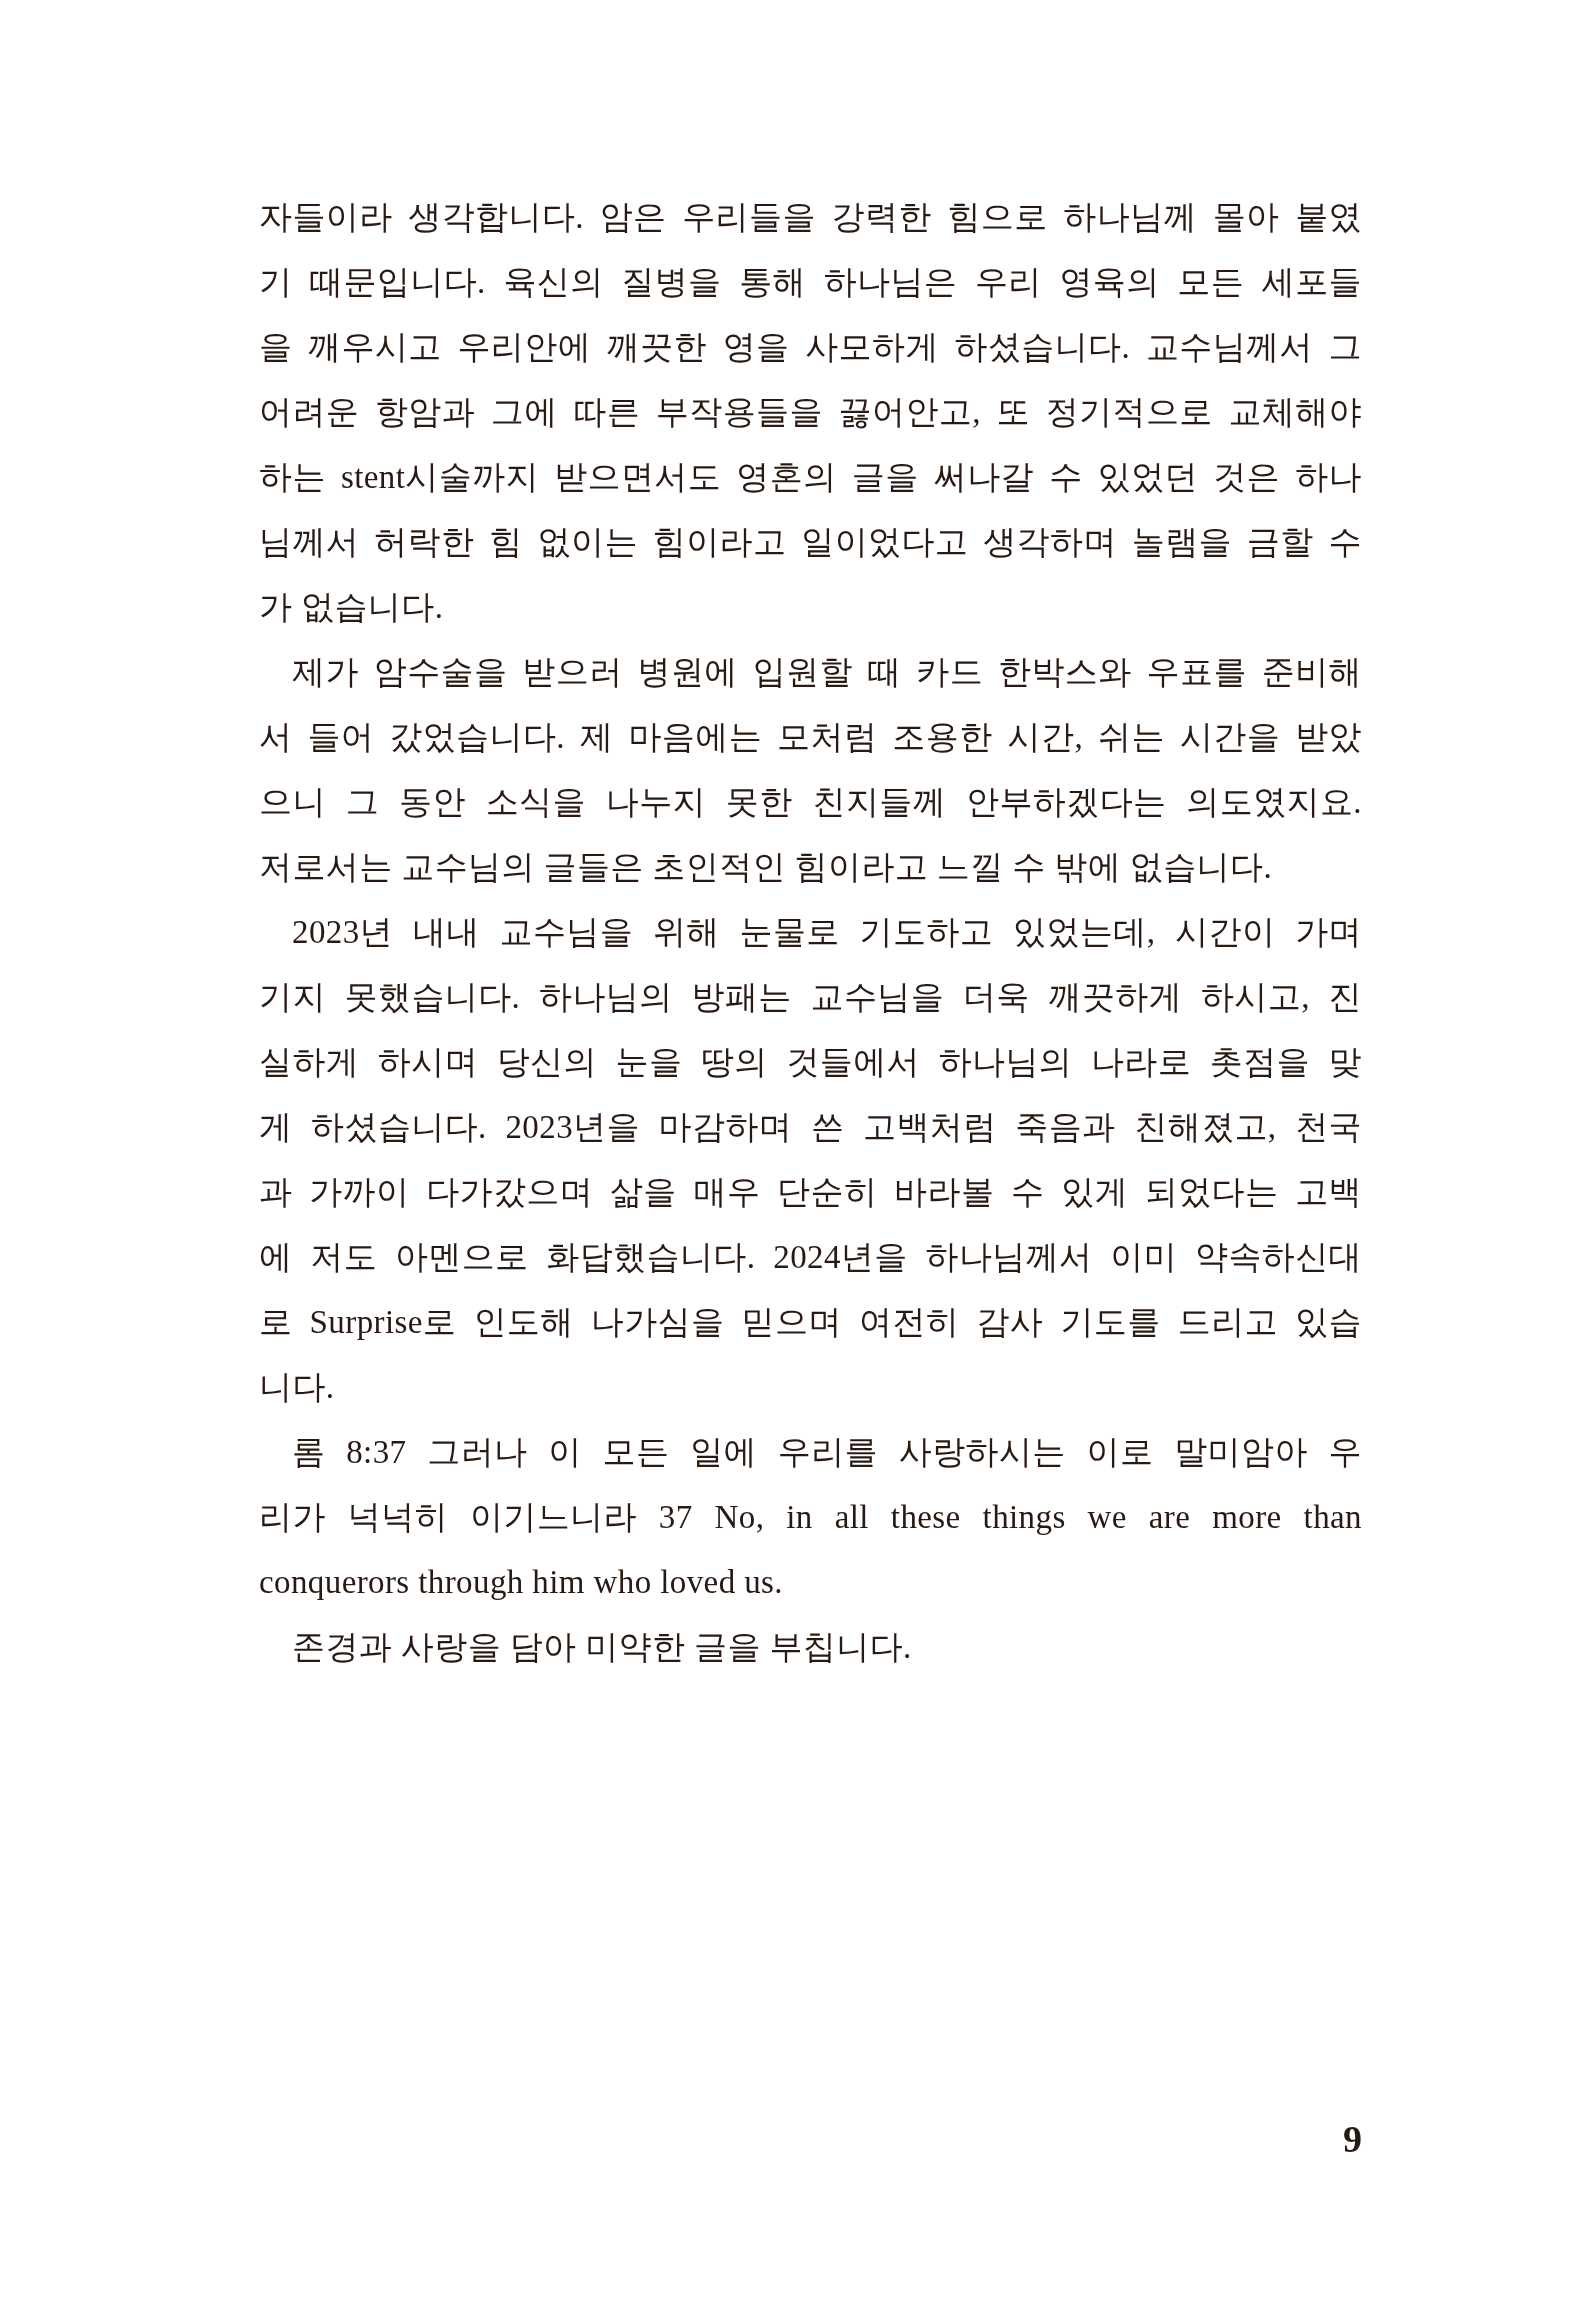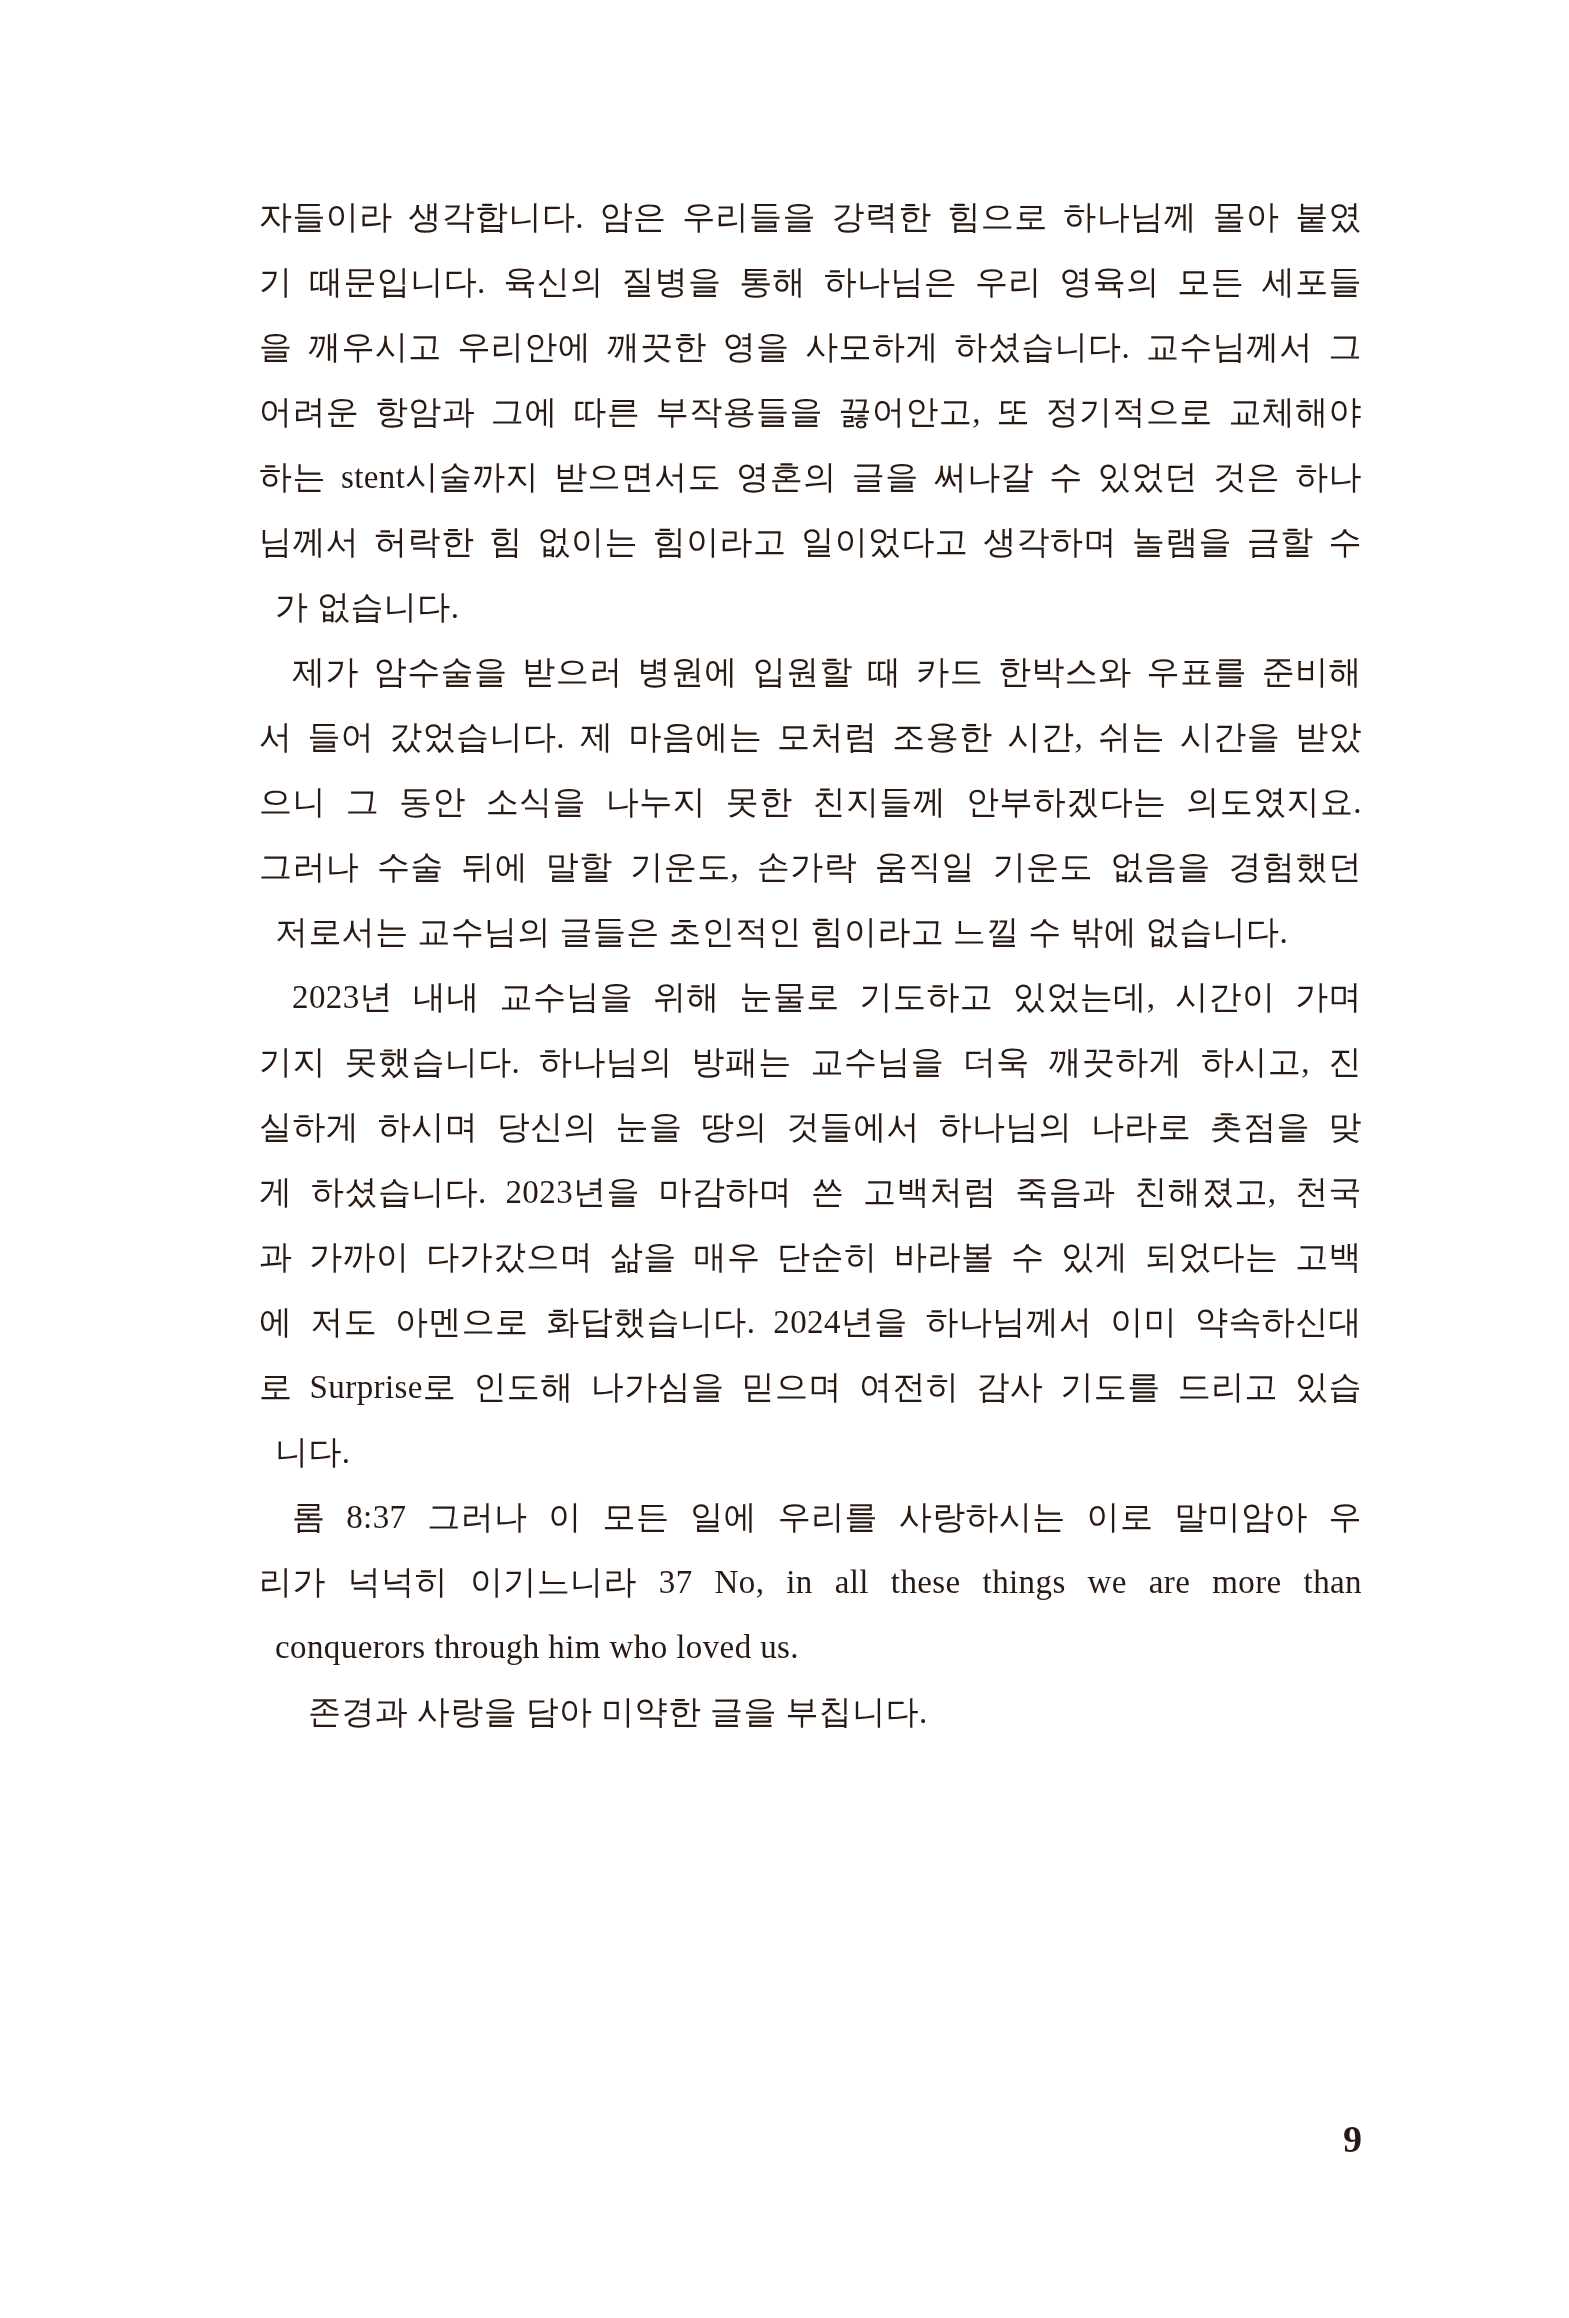--- a/index.html
+++ b/index.html
@@ -29,21 +29,20 @@
     height: 65px;
     letter-spacing: 0.4px;
     text-align: justify;
     text-align-last: justify;
     white-space: normal;
     overflow: visible;
   }
   .line.last {
     text-align: right;
     text-align-last: left;
-    margin-left: 16px;
   }
   .line.indent {
     padding-left: 33px;
   }
   .page-number {
     position: absolute;
     left: 259px;
     top: 2113px;
     width: 1103px;
     text-align: right;
@@ -61,21 +60,20 @@
       <div class="line">자들이라 생각합니다. 암은 우리들을 강력한 힘으로 하나님께 몰아 붙였</div>
       <div class="line">기 때문입니다. 육신의 질병을 통해 하나님은 우리 영육의 모든 세포들</div>
       <div class="line">을 깨우시고 우리안에 깨끗한 영을 사모하게 하셨습니다. 교수님께서 그</div>
       <div class="line">어려운 항암과 그에 따른 부작용들을 끓어안고, 또 정기적으로 교체해야</div>
       <div class="line">하는 stent시술까지 받으면서도 영혼의 글을 써나갈 수 있었던 것은 하나</div>
       <div class="line">님께서 허락한 힘 없이는 힘이라고 일이었다고 생각하며 놀램을 금할 수</div>
       <div class="line last">가 없습니다.</div>
       <div class="line indent">제가 암수술을 받으러 병원에 입원할 때 카드 한박스와 우표를 준비해</div>
       <div class="line">서 들어 갔었습니다. 제 마음에는 모처럼 조용한 시간, 쉬는 시간을 받았</div>
       <div class="line">으니 그 동안 소식을 나누지 못한 친지들께 안부하겠다는 의도였지요.</div>
-      <div class="line">그러나 수술 뒤에 말할 기운도, 손가락 움직일 기운도 없음을 경험했던</div>
       <div class="line last">저로서는 교수님의 글들은 초인적인 힘이라고 느낄 수 밖에 없습니다.</div>
       <div class="line indent">2023년 내내 교수님을 위해 눈물로 기도하고 있었는데, 시간이 가며</div>
       <div class="line">기지 못했습니다. 하나님의 방패는 교수님을 더욱 깨끗하게 하시고, 진</div>
       <div class="line">실하게 하시며 당신의 눈을 땅의 것들에서 하나님의 나라로 촛점을 맞</div>
       <div class="line">게 하셨습니다. 2023년을 마감하며 쓴 고백처럼 죽음과 친해졌고, 천국</div>
       <div class="line">과 가까이 다가갔으며 삶을 매우 단순히 바라볼 수 있게 되었다는 고백</div>
       <div class="line">에 저도 아멘으로 화답했습니다. 2024년을 하나님께서 이미 약속하신대</div>
       <div class="line">로 Surprise로 인도해 나가심을 믿으며 여전히 감사 기도를 드리고 있습</div>
       <div class="line last">니다.</div>
       <div class="line indent">롬 8:37 그러나 이 모든 일에 우리를 사랑하시는 이로 말미암아 우</div>

